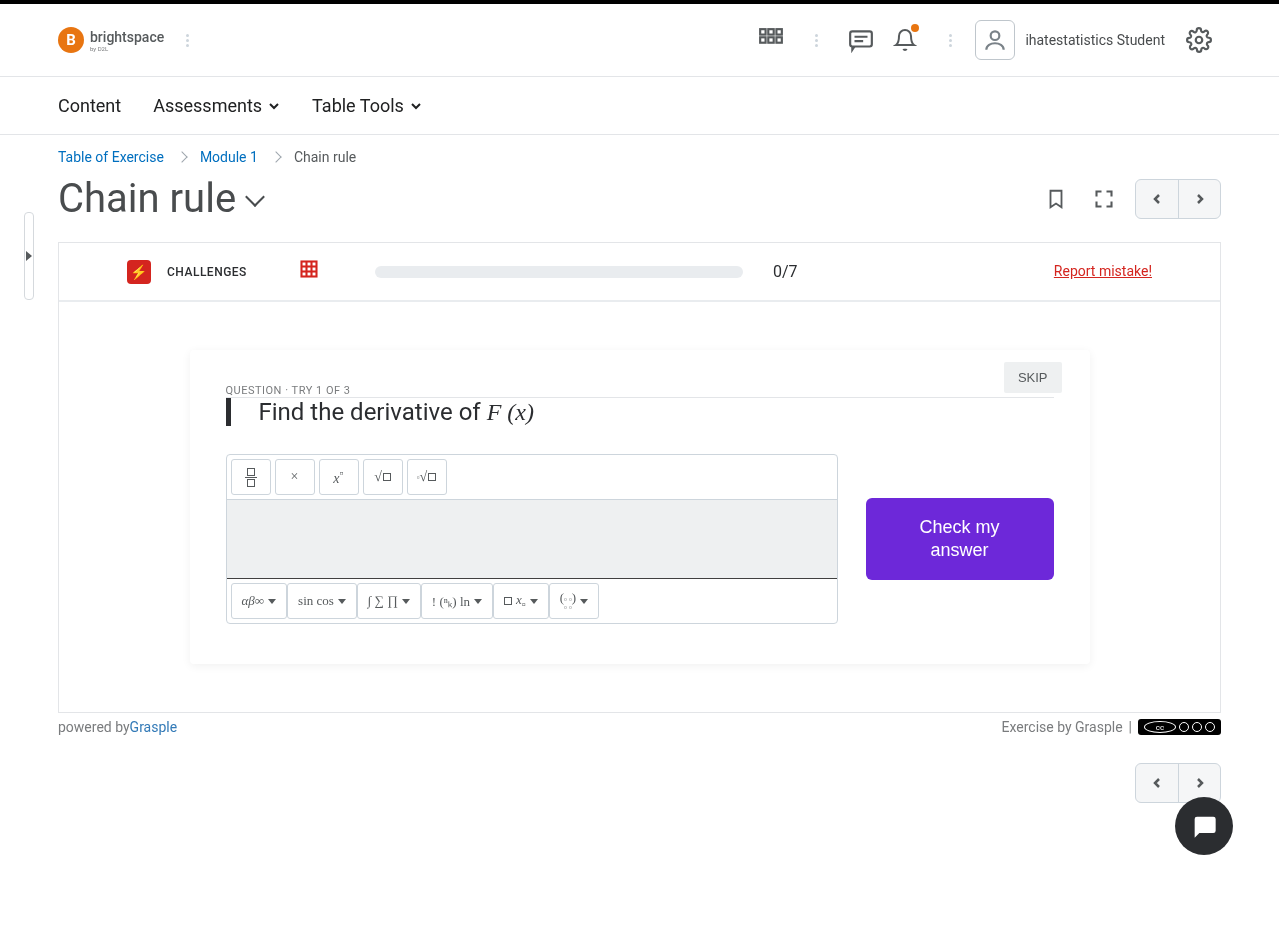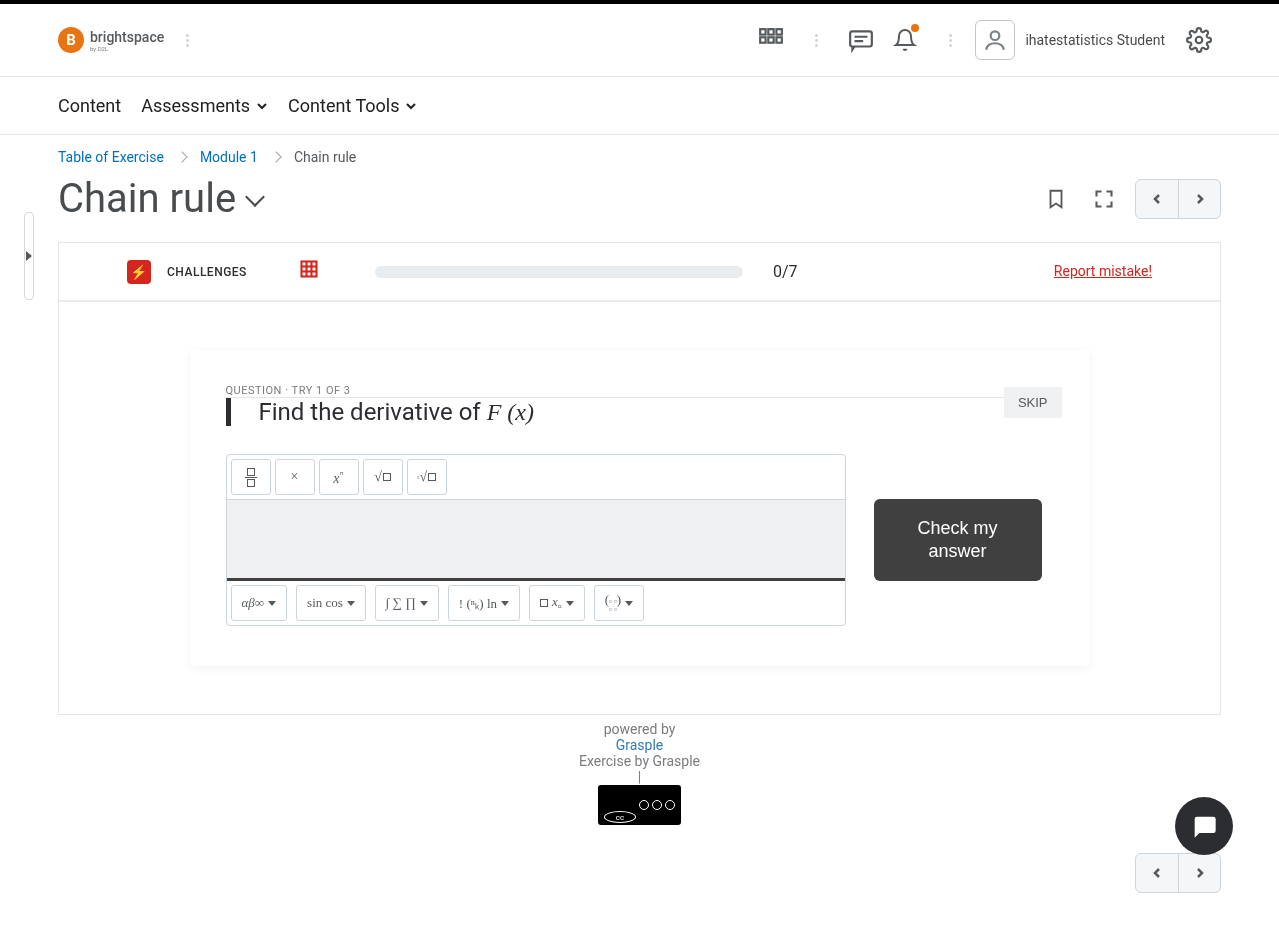--- a/index.html
+++ b/index.html
@@ -14,21 +14,21 @@
   .vdots { width: 14px; display:flex; flex-direction:column; gap:2px; align-items:center; margin: 0 16px; }
   .vdots span { width:3px; height:3px; background:#cdd5dc; border-radius:50%; }
   .course-title { font-size: 28px; font-weight: 700; color:#565a5c; letter-spacing:-0.5px; }
   .header-spacer { flex: 1; }
   .header-icons { display:flex; align-items:center; }
   .icon-btn { width: 44px; height:44px; display:flex; align-items:center; justify-content:center; cursor:pointer; color:#565a5c; }
   .badge-dot { position:absolute; top:6px; right:8px; width:8px; height:8px; border-radius:50%; background:#e87511; }
   .rel { position:relative; }
   .avatar-box { width:40px; height:40px; border:1px solid #bfc6cc; border-radius:6px; display:flex; align-items:center; justify-content:center; color:#7a8288; }
   .username { font-size:14px; color:#494c4e; margin-left:8px; margin-right:12px; }
-  .nav-row { padding: 18px 58px; border-bottom: 1px solid #e3e5e8; display:flex; gap:20px; align-items:center; }
+  .nav-row { padding: 18px 58px; border-bottom: 1px solid #e3e5e8; display:flex; gap:32px; align-items:center; }
   .nav-item { font-size:18px; color:#202122; display:flex; align-items:center; gap:6px; cursor:pointer; }
   .chev { width:12px; height:12px; }
   .breadcrumb { padding: 14px 58px 10px; display:flex; align-items:center; gap:14px; font-size:14px; color:#006fbf; }
   .bc-sep { width:8px; height:8px; border-top:1.5px solid #9ea6ad; border-right:1.5px solid #9ea6ad; transform: rotate(45deg); }
   .bc-last { color:#565a5c; }
   .title-row { padding: 0 58px 20px; display:flex; align-items:center; }
   .page-title { font-size: 40px; font-weight:400; color:#494c4e; display:flex; align-items:center; gap:12px; }
   .title-chev { width:14px; height:14px; border-left:2.5px solid #494c4e; border-bottom:2.5px solid #494c4e; transform: rotate(-45deg); margin-top:-4px; }
   .title-spacer { flex:1; }
   .title-actions { display:flex; align-items:center; gap:14px; }
@@ -39,37 +39,37 @@
   .content-frame { margin: 0 58px; border:1px solid #e3e5e8; background:#fff; }
   .challenge-bar { display:flex; align-items:center; padding:16px 68px; border-bottom:2px solid #e9ecef; gap:16px; }
   .ch-icon { width:24px; height:24px; background:#d4251f; border-radius:4px; display:flex; align-items:center; justify-content:center; color:#fff; font-size:14px; }
   .ch-label { font-size:12px; font-weight:500; color:#2b2d30; letter-spacing:0.5px; }
   .grid-icon { color:#d4251f; font-size:20px; margin-left:36px; }
   .prog-bar { flex:1; max-width:368px; height:12px; border-radius:6px; background:#e9ecef; margin-left:40px; }
   .prog-text { font-size:16px; color:#2b2d30; margin-left:14px; }
   .report-link { margin-left:auto; font-size:14px; color:#d4251f; text-decoration:underline; line-height:1.2; text-align:left; }
   .question-card { max-width: 900px; margin: 48px auto 48px; background:#fff; border-radius:4px; box-shadow: 0 2px 10px rgba(0,0,0,0.06); padding: 34px 36px 40px; position:relative; }
   .q-meta { font-size:11px; color:#7a7c7e; letter-spacing:0.5px; border-bottom:1px solid #e3e5e8; }
-  .skip-btn { position:absolute; top:37px; right:28px; background:#eef0f1; border:none; padding:8px 14px; font-size:13px; color:#565a5c; cursor:pointer; border-radius:2px; }
+  .skip-btn { position:absolute; top:12px; right:28px; background:#eef0f1; border:none; padding:8px 14px; font-size:13px; color:#565a5c; cursor:pointer; border-radius:2px; }
   .formula { font-family: 'Times New Roman', serif; font-style: italic; font-size:24px; color:#202122; margin: 16px 0 14px; }
   .sqrt-line { text-decoration: overline; }
   .derivative-row { display:flex; gap:28px; margin-bottom:28px; }
   .bar-accent { width:5px; background:#2b2d30; }
   .find-text { font-size:24px; color:#2b2d30; }
   .fx { font-family: 'Times New Roman', serif; font-style:italic; }
   .editor-row { display:flex; gap:28px; align-items:center; }
   .editor-box { flex:1; border:1px solid #cdd5dc; border-radius:4px; max-width:620px; }
   .editor-toolbar { display:flex; padding:4px; gap:4px; border-bottom:1px solid #cdd5dc; }
   .tbtn { min-width:40px; height:36px; border:1px solid #cdd5dc; border-radius:3px; background:#fff; display:flex; align-items:center; justify-content:center; font-family:'Times New Roman',serif; font-size:14px; color:#565a5c; cursor:pointer; }
   .editor-canvas { height:78px; background:#eef0f1; }
-  .editor-bottom { display:flex; padding:4px; gap:9px; border-top:3px solid #404040; }
+  .editor-bottom { display:flex; padding:4px; gap:0; border-top:1px solid #404040; }
   .dbtn { height:36px; border:1px solid #cdd5dc; border-radius:3px; background:#fff; display:flex; align-items:center; justify-content:center; font-family:'Times New Roman',serif; font-size:13px; color:#565a5c; padding: 0 10px; gap:4px; cursor:pointer; font-style:italic; }
   .caret { width:0; height:0; border-left:4px solid transparent; border-right:4px solid transparent; border-top:5px solid #565a5c; }
-  .check-btn { background:#404040; color:#fff; border:none; border-radius:6px; padding:18px 28px; font-size:18px; text-align:center; cursor:pointer; width:168px; line-height:1.3; }
-  .footer-row { margin: 6px 58px 0; display:flex; align-items:center; font-size:14px; color:#7a7c7e;flex-direction:column; }
+  .check-btn { background:#6d28d9; color:#fff; border:none; border-radius:6px; padding:18px 28px; font-size:18px; text-align:center; cursor:pointer; width:188px; line-height:1.3; }
+  .footer-row { margin: 6px 58px 0; display:flex; align-items:center; font-size:14px; color:#7a7c7e; }
   .footer-link { color:#337ab7; }
   .footer-spacer { flex:1; }
   .cc-badge { background:#000; color:#fff; padding:2px 6px; font-size:12px; border-radius:3px; display:flex; align-items:center; gap:3px; }
   .bottom-pager { display:flex; justify-content:flex-end; padding:28px 58px; }
   .chat-fab { position:fixed; bottom:94px; right:46px; width:58px; height:58px; border-radius:50%; background:#2b2d30; display:flex; align-items:center; justify-content:center; color:#fff; cursor:pointer; }
   .side-handle { position:fixed; left:24px; top:212px; width:10px; height:88px; border:1px solid #d5d9dd; border-radius:4px; display:flex; align-items:center; justify-content:center; }
   .side-tri { width:0; height:0; border-top:5px solid transparent; border-bottom:5px solid transparent; border-left:6px solid #565a5c; }
   .box-sq { display:inline-block; width:8px; height:8px; border:1px solid #565a5c; }
 </style>
 </head>
@@ -150,21 +150,21 @@
 
 <div class="nav-row">
   <div class="nav-item">Content</div>
   <div class="nav-item">
     <span>Assessments</span>
     <svg class="chev" viewBox="0 0 12 12">
         <path d="M2 4l4 4 4-4" fill="none" stroke="#202122" stroke-width="2"></path>
       </svg>
   </div>
   <div class="nav-item">
-    <span>Content Tools</span>
+    <span>Table Tools</span>
     <svg class="chev" viewBox="0 0 12 12">
         <path d="M2 4l4 4 4-4" fill="none" stroke="#202122" stroke-width="2"></path>
       </svg>
   </div>
 </div>
 
 <div class="breadcrumb">
   <a>Table of Exercise</a>
   <div class="bc-sep"></div>
   <a>Module 1</a>
@@ -292,21 +292,21 @@
   </div>
 </div>
 
 <div class="footer-row">
   <span>powered by </span>
   <a class="footer-link">Grasple</a>
   <div class="footer-spacer"></div>
   <span>Exercise by Grasple</span>
   <span style="margin:0 6px;">|</span>
   <div class="cc-badge">
-    <span style="border:1px solid #fff;border-radius:50%;width:32px;height:12px;display:inline-flex;align-items:center;justify-content:center;font-size:8px;margin-top:24px;">cc</span>
+    <span style="border:1px solid #fff;border-radius:50%;width:32px;height:12px;display:inline-flex;align-items:center;justify-content:center;font-size:8px;">cc</span>
     <span style="border:1px solid #fff;border-radius:50%;width:10px;height:10px;"></span>
     <span style="border:1px solid #fff;border-radius:50%;width:10px;height:10px;"></span>
     <span style="border:1px solid #fff;border-radius:50%;width:10px;height:10px;"></span>
   </div>
 </div>
 
 <div class="bottom-pager">
   <div class="pager-group">
     <div class="pager">
         <svg width="12" height="12" viewBox="0 0 12 12">

